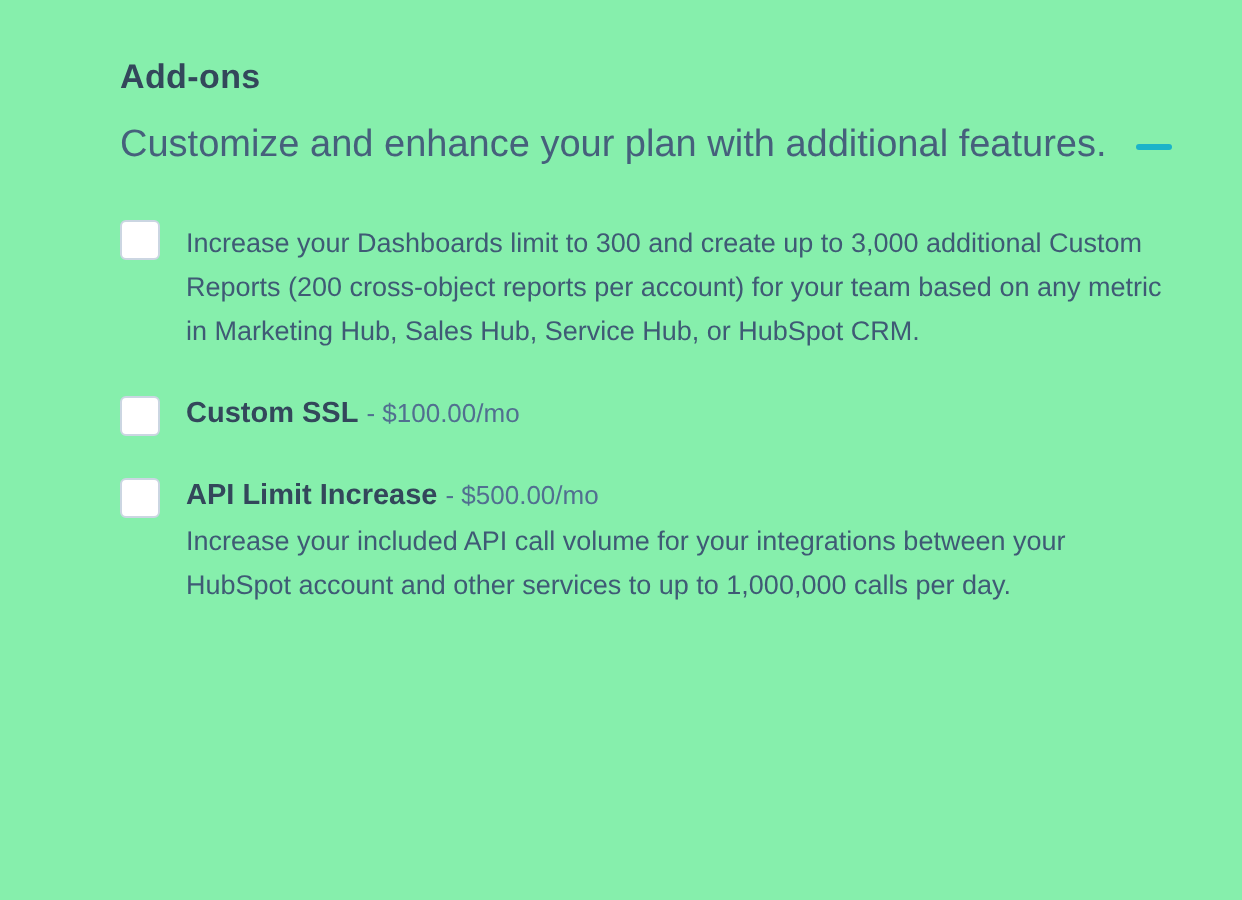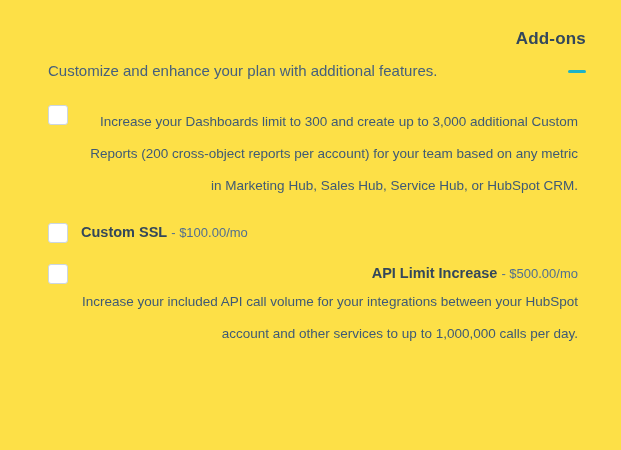--- a/index.html
+++ b/index.html
@@ -8,38 +8,37 @@
     background: #ffffff;
     width: 621px;
     height: 450px;
     overflow: hidden;
     font-family: "Liberation Sans", sans-serif;
   }
   .panel {
     box-sizing: border-box;
     width: 621px;
     height: 450px;
-    padding: 29px 35px 0 48px;
-    background: #fde047;
-    text-align: right;
+    padding: 29px 35px 0 60px;
+    background: #86efac;
   }
   .panel-title {
     font-size: 17px;
     font-weight: bold;
     color: #33475b;
     margin: 0 0 13px 0;
     letter-spacing: 0.2px;
   }
   .subtitle-row {
     display: flex;
     justify-content: space-between;
     align-items: center;
   }
   .panel-subtitle {
-    font-size: 15px;
+    font-size: 19px;
     color: #46607c;
     margin: 0;
   }
   .collapse-btn {
     background: none;
     border: none;
     padding: 4px 0;
     margin: 0;
     cursor: pointer;
     line-height: 0;
@@ -83,21 +82,21 @@
     color: #33475b;
   }
   .addon-price {
     font-size: 13px;
     color: #516f90;
     margin-left: 4px;
   }
   .addon-desc {
     font-size: 13.5px;
     color: #3f5a75;
-    line-height: 32px;
+    line-height: 22px;
     margin: 2px 0 0 0;
   }
 </style>
 </head>
 <body>
 
 <div class="panel">
   <h2 class="panel-title">Add-ons</h2>
   <div class="subtitle-row">
     <p class="panel-subtitle">Customize and enhance your plan with additional features.</p>

